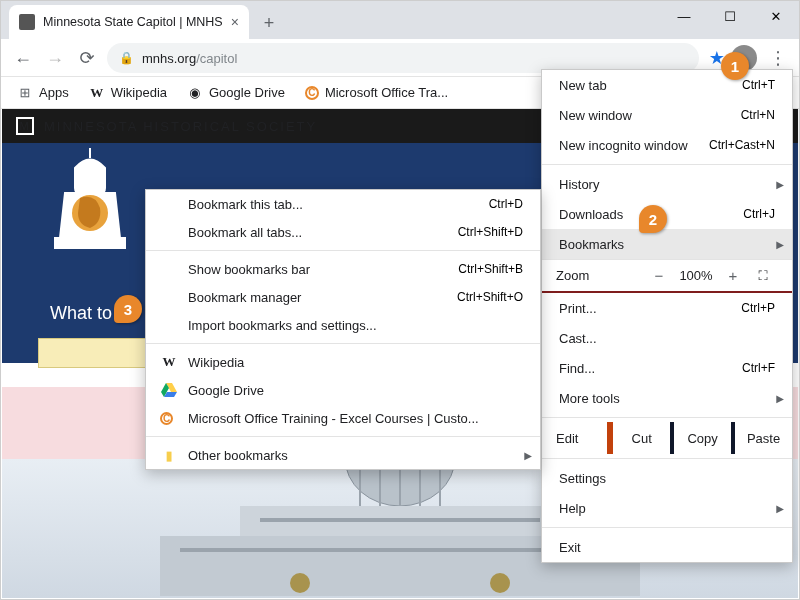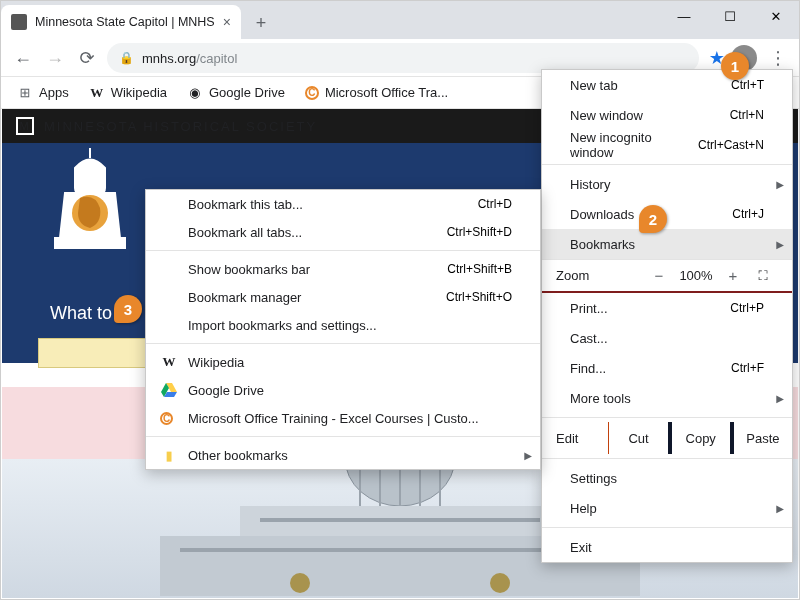--- a/index.html
+++ b/index.html
@@ -1,18 +1,18 @@
 <!DOCTYPE html>
 <html><head>
 <meta charset="utf-8">
 <style>
 *{box-sizing:border-box;margin:0;padding:0;font-family:"Segoe UI",Arial,sans-serif;font-size:13px;color:#202124}
 body{width:800px;height:600px;overflow:hidden;position:relative;background:#fff;border:1px solid #cdcdcd}
 .titlebar{height:38px;background:#dee1e6;display:flex;align-items:flex-end;position:relative}
-.tab{background:#fff;height:34px;border-radius:8px 8px 0 0;display:flex;align-items:center;padding:0 10px;max-width:240px}
+.tab{background:#fff;height:34px;margin-left:8px;border-radius:8px 8px 0 0;display:flex;align-items:center;padding:0 10px;max-width:240px}
 .tab .favicon{width:16px;height:16px;background:#555;border-radius:2px;margin-right:8px;flex:none}
 .tab .title{font-size:12.5px;white-space:nowrap;overflow:hidden;text-overflow:ellipsis;flex:1}
 .tab .close{margin-left:8px;font-size:14px;color:#5f6368}
 .newtab{width:28px;height:28px;display:flex;align-items:center;justify-content:center;font-size:18px;color:#5f6368;margin-left:6px;margin-bottom:2px}
 .winctl{position:absolute;right:0;top:0;display:flex}
 .winctl div{width:46px;height:30px;display:flex;align-items:center;justify-content:center;font-size:13px;color:#000}
 .toolbar{height:38px;background:#fff;display:flex;align-items:center;padding:0 6px;border-bottom:1px solid #e4e4e4}
 .navbtn{width:32px;height:32px;display:flex;align-items:center;justify-content:center;color:#5f6368;font-size:18px}
 .navbtn.dis{color:#b9b9b9}
 .omnibox{flex:1;height:30px;background:#f1f3f4;border-radius:15px;display:flex;align-items:center;padding:0 12px;margin:0 4px}
@@ -33,34 +33,34 @@
 .dome svg{width:100%;height:100%}
 .hlabel{position:absolute;left:150px;top:44px;color:#fff;font-size:22px;letter-spacing:4px}
 .hlabel2{position:absolute;left:150px;top:70px;color:#fff;font-size:34px;font-weight:700;letter-spacing:3px}
 .tagline{position:absolute;left:48px;top:160px;color:#fff;font-size:18px}
 .yellowbar{position:absolute;left:36px;top:195px;width:480px;height:30px;background:#f8edb8;border:1px solid #d8c97e}
 .pinkband{position:absolute;left:0;right:0;top:278px;height:72px;background:#f7dcdf}
 .buildingzone{position:absolute;left:0;right:0;top:350px;bottom:0;background:linear-gradient(#e8eef4,#cfd8e2);overflow:hidden}
 .buildingzone svg{position:absolute;bottom:-10px;left:50%;transform:translateX(-50%)}
 .menu{position:absolute;background:#fff;border:1px solid #c9c9c9;box-shadow:0 4px 14px rgba(0,0,0,.25);z-index:50;font-size:13px}
 .menu.main{right:6px;top:68px;width:252px}
-.mi{height:30px;display:flex;align-items:center;padding:0 28px;position:relative}
+.mi{height:30px;display:flex;align-items:center;padding:0 17px;position:relative}
 .mi.hl{background:#e8e8e8}
 .mi .lbl{flex:1}
 .mi .sc{color:#000000;font-size:12px}
 .mi .arr{position:absolute;right:8px;color:#5f6368;font-size:10px}
 .sep{height:1px;background:#e3e3e3;margin:4px 0}
 .zoomrow{height:34px;display:flex;align-items:center;padding:0 14px;border-bottom:2px solid #7f1d1d;border-top:1px solid #e3e3e3}
 .zoomrow .lbl{flex:1}
 .zbtn{width:30px;text-align:center;color:#5f6368;font-size:15px}
 .zv{width:44px;text-align:center}
 .fs{width:30px;text-align:center;font-size:13px}
 .editrow{height:32px;display:flex;align-items:center}
 .editrow div{flex:1;text-align:center;border-right:4px solid #0f172a;height:100%;display:flex;align-items:center;justify-content:center}
-.editrow div:first-child{flex:.9;justify-content:flex-start;padding-left:14px;border-right:1px solid #c2410c}
+.editrow div:first-child{flex:.9;justify-content:flex-start;padding-left:14px;border-right:6px solid #c2410c}
 .editrow div:last-child{border:none}
 .menu.sub{right:258px;top:188px;width:396px}
 .sub .mi{height:28px;padding-left:42px}
 .sub .mi .ic{position:absolute;left:14px;width:18px;height:18px;display:flex;align-items:center;justify-content:center;font-size:13px}
 .callout{position:absolute;width:28px;height:28px;border-radius:50%;background:#e8872b;color:#fff;font-weight:700;font-size:15px;display:flex;align-items:center;justify-content:center;z-index:90;box-shadow:1px 1px 3px rgba(0,0,0,.35)}
 .callout.p{border-radius:50% 50% 50% 4px}
 .c1{right:50px;top:51px}
 .c2{right:132px;top:204px}
 .c3{left:113px;top:294px}
 </style>

